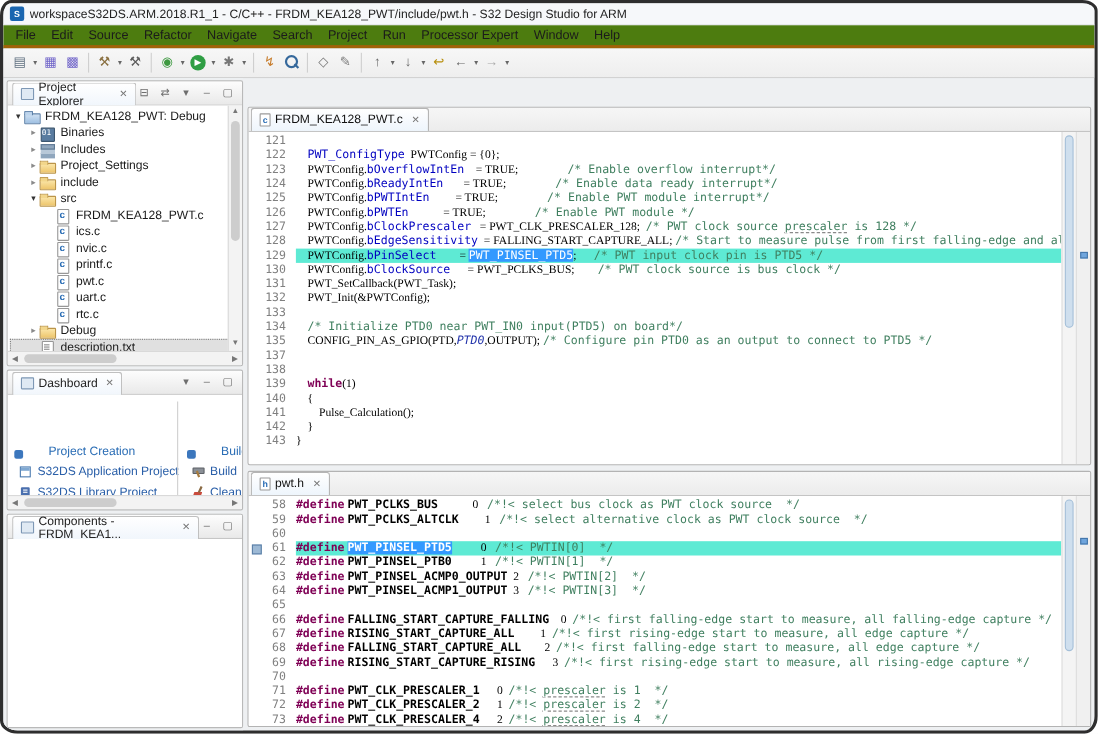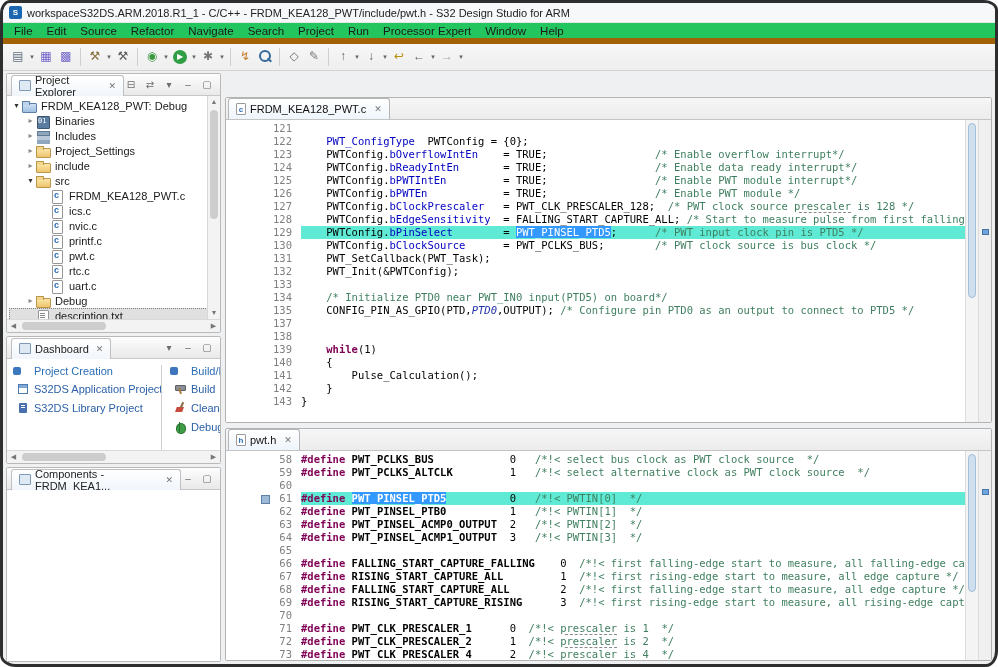--- a/index.html
+++ b/index.html
@@ -3,21 +3,21 @@
 <meta charset="utf-8">
 <style>
   html,body{margin:0;padding:0;background:#fff;}
   *{box-sizing:border-box;}
   body{font-family:"Liberation Sans","DejaVu Sans",sans-serif;-webkit-font-smoothing:antialiased;}
   .frame{width:998px;height:667px;border:3px solid #2e2e2e;border-radius:10px 14px 12px 16px / 14px 10px 16px 12px;overflow:hidden;background:#eef0f2;display:flex;flex-direction:column;}
   
   .titlebar{height:20px;background:#f6f8fa;display:flex;align-items:center;padding:0 6px;flex:none;border-bottom:1px solid #e3e5e8;}
   .appicon{width:13px;height:13px;background:#1a66b0;border-radius:2px;color:#fff;font-size:8px;line-height:13px;text-align:center;font-weight:bold;margin-right:5px;flex:none;}
   .title{font-size:11px;color:#222;white-space:nowrap;overflow:hidden;}
-  .menubar{height:21px;background:#22c55e;display:flex;align-items:center;padding:0 4px;flex:none;border-bottom:6px solid #a16207;}
+  .menubar{height:21px;background:#4d7c0f;display:flex;align-items:center;padding:0 4px;flex:none;border-bottom:3px solid #a16207;}
   .mitem{font-size:11.5px;color:#1b1b1b;padding:2px 7px;border-radius:2px;cursor:default;}
   .toolbar{height:27px;background:linear-gradient(#f7f7f7,#eeeeee);display:flex;align-items:center;padding:0 5px;flex:none;border-bottom:1px solid #d2d2d2;}
   .tbtn{width:20px;height:20px;line-height:19px;text-align:center;font-size:12px;border-radius:3px;color:#555;cursor:default;flex:none;}
   .tbtn.run{width:14px;height:14px;line-height:14px;margin:0 3px;background:#2f9e44;border-radius:50%;color:#fff;font-size:8px;}
   .tdd{font-size:7px;color:#666;width:8px;text-align:center;flex:none;}
   .tsep{width:1px;height:18px;background:#cfcfcf;margin:0 4px;flex:none;}
   .i-search{position:relative;}
   .i-search::before{content:"";position:absolute;left:4px;top:3px;width:8px;height:8px;border:2px solid #35689b;border-radius:50%;}
   .i-search::after{content:"";position:absolute;left:12px;top:12px;width:5px;height:2px;background:#35689b;transform:rotate(45deg);}
   
@@ -59,21 +59,21 @@
   .hscroll .track{flex:1;height:100%;position:relative;}
   .hscroll .thumb{position:absolute;top:2px;left:2px;height:8px;width:45%;background:#cdcdcd;border-radius:4px;}
   .vscroll{position:absolute;right:0;top:22px;bottom:13px;width:13px;background:#f3f3f3;border-left:1px solid #d9d9d9;display:flex;flex-direction:column;}
   .vscroll .arr{height:12px;font-size:7px;color:#777;text-align:center;flex:none;line-height:12px;}
   .vscroll .track{flex:1;position:relative;}
   .vscroll .thumb{position:absolute;left:2px;top:2px;width:8px;height:55%;background:#cdcdcd;border-radius:4px;}
   
   .dashbody{flex:1;display:flex;background:#fff;overflow:hidden;padding:6px 0 0 6px;}
   .dcol{width:148px;flex:none;padding-right:4px;}
   .dcol + .dcol{border-left:1px solid #cfcfcf;padding-left:8px;flex:1;overflow:hidden;}
-  .dhead{display:flex;align-items:center;gap:13px;font-size:11px;color:#2a6db5;margin-bottom:6px;white-space:nowrap;}
+  .dhead{display:flex;align-items:flex-end;gap:23px;font-size:11px;color:#2a6db5;margin-bottom:6px;white-space:nowrap;margin-top:40px;}
   .dbullet{width:8px;height:8px;background:#3c77bd;border-radius:2px;flex:none;}
   .ditem{display:flex;align-items:center;gap:5px;font-size:11px;color:#2a5fa8;margin:0 0 7px 4px;white-space:nowrap;cursor:default;}
   .di{width:12px;height:12px;position:relative;flex:none;}
   .di-app::before{content:"";position:absolute;inset:1px;background:#fff;border:1px solid #4a7ab0;}
   .di-app::after{content:"";position:absolute;left:2px;top:2px;right:2px;height:3px;background:#7fa8d2;}
   .di-lib::before{content:"";position:absolute;left:2px;top:1px;width:8px;height:10px;background:#4a6fae;border-radius:1px;}
   .di-lib::after{content:"";position:absolute;left:4px;top:3px;width:4px;height:1px;background:#fff;box-shadow:0 2px 0 #fff;}
   .di-hammer::before{content:"";position:absolute;left:1px;top:2px;width:9px;height:4px;background:#8a8f96;border:1px solid #5c6066;border-radius:1px;}
   .di-hammer::after{content:"";position:absolute;left:5px;top:5px;width:2px;height:6px;background:#a77c3f;transform:rotate(-20deg);}
   .di-clean::before{content:"";position:absolute;left:1px;top:5px;width:9px;height:5px;background:#c94b3c;clip-path:polygon(0 100%,20% 0,100% 0,80% 100%);}
@@ -84,29 +84,29 @@
   
   .edspacer{height:26px;flex:none;}
   .editor{border:1px solid #b3b3b3;background:#fff;display:flex;flex-direction:column;border-radius:2px;overflow:hidden;}
   .editor.top{height:326px;flex:none;}
   .editor.bottom{flex:1;margin-bottom:3px;}
   .esplit{height:5px;flex:none;}
   .tabrow{height:22px;flex:none;background:linear-gradient(#f6f6f6,#ececec);border-bottom:1px solid #c4c4c4;display:flex;align-items:flex-end;padding-left:2px;}
   .etab{display:flex;align-items:center;gap:4px;height:21px;background:linear-gradient(#ffffff,#eef5fc);border:1px solid #b5b5b5;border-bottom:none;border-radius:3px 3px 0 0;padding:0 7px;font-size:11px;color:#111;}
   .etab .ticon{width:10px;height:12px;background:#fff;border:1px solid #9a9a9a;font-size:8px;line-height:11px;text-align:center;color:#2a6db5;font-weight:bold;flex:none;border-radius:1px;}
   .etab .x{font-size:9px;color:#777;margin-left:4px;}
-  .codewrap{flex:1;display:flex;min-height:0;background:#fff;padding-left:32px;}
+  .codewrap{flex:1;display:flex;min-height:0;background:#fff;}
   .code{flex:1;overflow:hidden;font-family:"DejaVu Sans Mono","Liberation Mono",monospace;font-size:10.5px;padding-top:2px;}
   .cl{display:flex;height:13px;line-height:13px;white-space:pre;}
   .mk{width:13px;flex:none;position:relative;}
   .mk.on::before{content:"";position:absolute;left:3px;top:3px;width:7px;height:7px;background:#9db9d5;border:1px solid #5d81a8;}
   .ln{width:30px;flex:none;text-align:right;padding-right:9px;color:#808080;}
   .lt{flex:1;min-width:0;overflow:hidden;}
   .cl.hl .lt{background:#5eead4;}
-  .s-p{color:#000;}
+  .s-p{color:#000;font-family:Liberation Serif, serif;}
   .s-f{color:#0000c0;}
   .s-c{color:#3f7f5f;}
   .s-cu{color:#3f7f5f;text-decoration:underline dashed #8a8a8a 1px;text-underline-offset:2px;margin-top:24px;}
   .s-k,.s-d{color:#7f0055;font-weight:bold;}
   .s-b{color:#000;font-weight:bold;}
   .s-mi{color:#2233aa;font-style:italic;}
   .s-sel{background:#3399ff;color:#fff;}
   .s-selb{background:#3399ff;color:#fff;font-weight:bold;}
   .vsb{width:13px;flex:none;background:#f4f4f4;border-left:1px solid #ddd;position:relative;}
   .vsb .thumb{position:absolute;left:2px;top:3px;width:8px;background:#cfdfee;border:1px solid #a4bfd8;border-radius:4px;}
@@ -238,26 +238,26 @@
               <span class="tlabel">printf.c</span>
             </div>
             <div class="trow" style="padding-left: 30px;">
               <span class="tarr"></span>
               <span class="ti ti-cfile ti-page"></span>
               <span class="tlabel">pwt.c</span>
             </div>
             <div class="trow" style="padding-left: 30px;">
               <span class="tarr"></span>
               <span class="ti ti-cfile ti-page"></span>
+              <span class="tlabel">uart.c</span>
+            </div>
+            <div class="trow" style="padding-left: 30px;">
+              <span class="tarr"></span>
+              <span class="ti ti-cfile ti-page"></span>
               <span class="tlabel">rtc.c</span>
-            </div>
-            <div class="trow" style="padding-left: 30px;">
-              <span class="tarr"></span>
-              <span class="ti ti-cfile ti-page"></span>
-              <span class="tlabel">uart.c</span>
             </div>
             <div class="trow" style="padding-left: 16px;">
               <span class="tarr">▸</span>
               <span class="ti ti-folder"></span>
               <span class="tlabel">Debug</span>
             </div>
             <div class="trow tsel" style="padding-left: 16px;">
               <span class="tarr"></span>
               <span class="ti ti-txt ti-page"></span>
               <span class="tlabel">description.txt</span>

